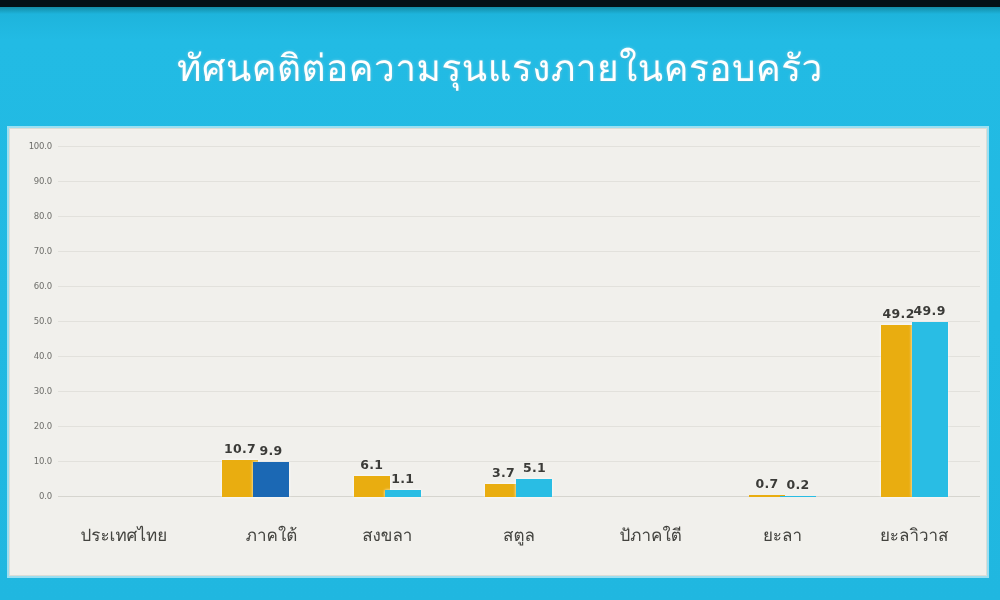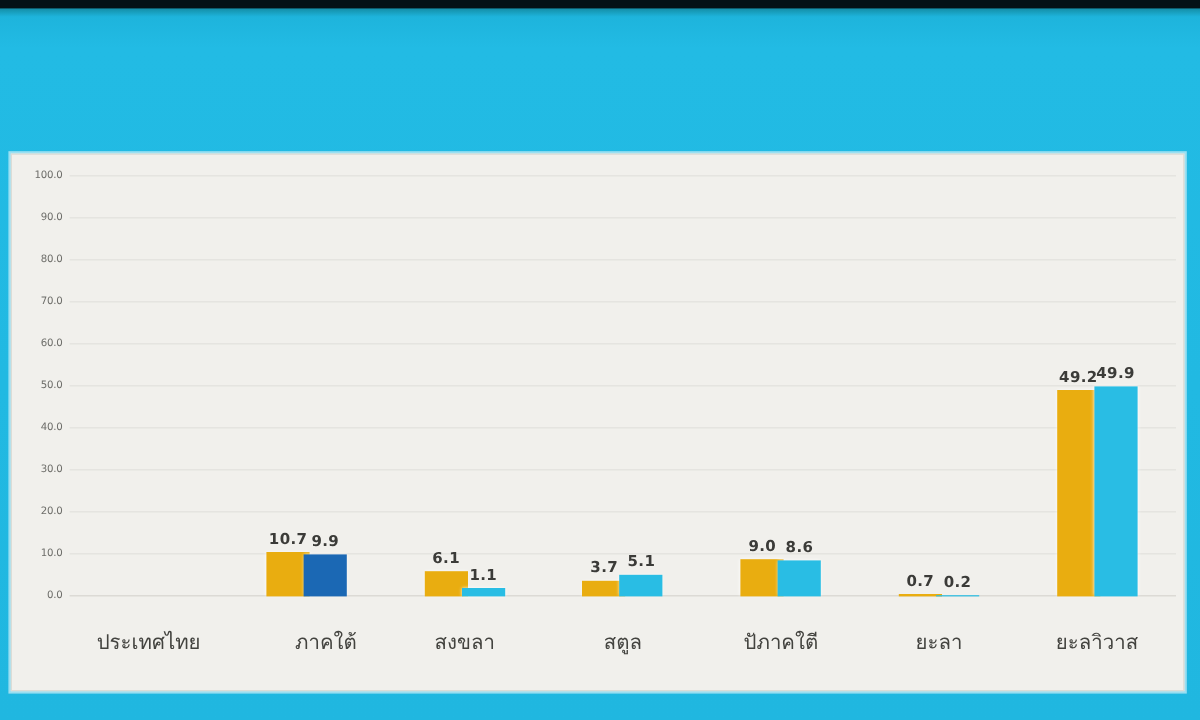--- a/index.html
+++ b/index.html
@@ -160,20 +160,21 @@
     white-space: nowrap;
   }
 </style>
 </head>
 <body>
 
 <div class="slide">
 
   <div class="top-strip"></div>
 
+  <div class="title">ทัศนคติต่อความรุนแรงภายในครอบครัว</div>
 
   <div class="panel">
 
     <div class="plot" style="bottom: 78px;">
       <div id="gridlines">
           <div class="grid-row" style="bottom: 350px;">
             <span class="ytick">100.0</span>
           </div>
           <div class="grid-row" style="bottom: 315px;">
             <span class="ytick">90.0</span>
@@ -228,30 +229,20 @@
             </div>
           </div>
           <div class="group" style="left: 395.143px; width: 131.714px;">
             <div class="bar-wrap">
               <span class="vlabel">3.7</span>
               <div class="bar shadowed" style="height: 12.95px; background: rgb(233, 173, 16);"></div>
             </div>
             <div class="bar-wrap">
               <span class="vlabel">5.1</span>
               <div class="bar shadowed" style="height: 17.85px; background: rgb(41, 189, 228);"></div>
-            </div>
-          </div>
-          <div class="group" style="left: 526.857px; width: 131.714px;">
-            <div class="bar-wrap">
-              <span class="vlabel">9.0</span>
-              <div class="bar shadowed" style="height: 31.5px; background: rgb(233, 173, 16);"></div>
-            </div>
-            <div class="bar-wrap">
-              <span class="vlabel">8.6</span>
-              <div class="bar shadowed" style="height: 30.1px; background: rgb(41, 189, 228);"></div>
             </div>
           </div>
           <div class="group" style="left: 658.571px; width: 131.714px;">
             <div class="bar-wrap">
               <span class="vlabel">0.7</span>
               <div class="bar" style="height: 2.45px; background: rgb(233, 173, 16);"></div>
             </div>
             <div class="bar-wrap">
               <span class="vlabel">0.2</span>
               <div class="bar" style="height: 0.8px; background: rgb(41, 189, 228);"></div>

